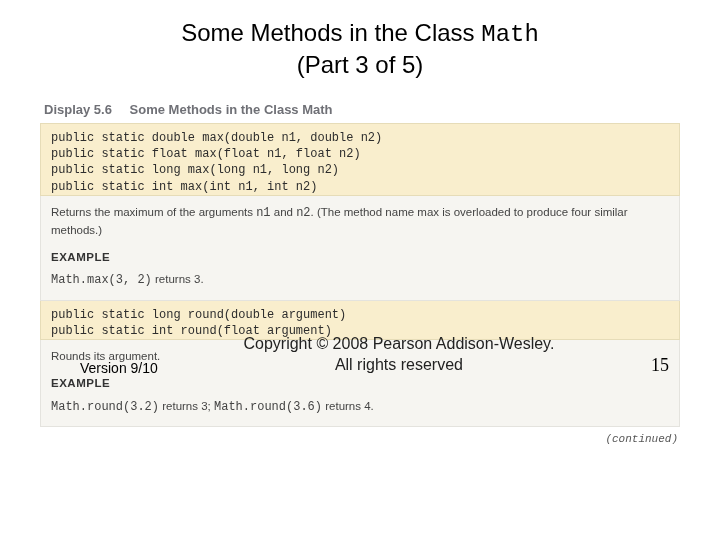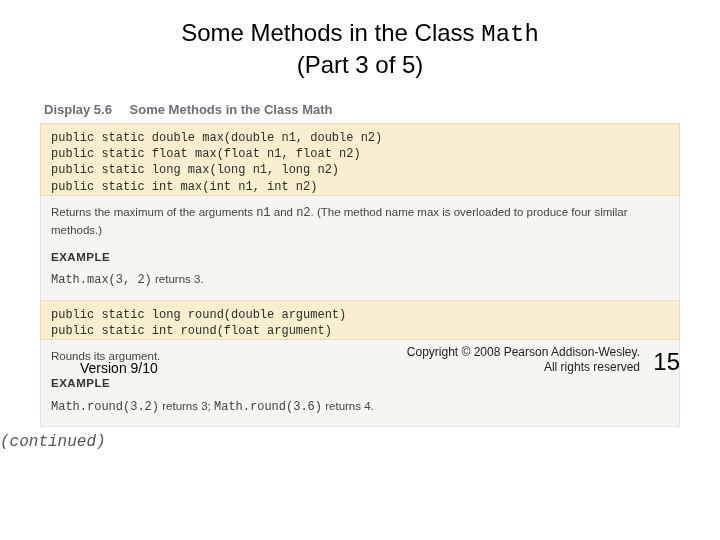--- a/index.html
+++ b/index.html
@@ -70,23 +70,23 @@
     color: #444;
   }
   .descbox .ex-label {
     font-weight: bold;
     letter-spacing: 0.5px;
     margin: 10px 0 6px 0;
     display: block;
     color: #333;
   }
   .continued {
-    text-align: left;
+    text-align: right;
     font-family: "Courier New", Courier, monospace;
-    font-size: 16px;
+    font-size: 11px;
     color: #555;
     margin: 6px 42px 0 0;
     font-style: italic;
   }
   .footer {
     position: absolute;
     left: 0;
     bottom: 16px;
     width: 720px;
     box-sizing: border-box;
@@ -96,33 +96,33 @@
     justify-content: space-between;
     font-size: 14px;
   }
   .footer .version {
     font-family: Arial, sans-serif;
     color: #000;
     margin-left: 40px;
   }
   .footer .copyright {
     font-family: Arial, sans-serif;
-    font-size: 12px;
+    font-size: 16px;
     color: #222;
-    text-align: right;
+    text-align: center;
     line-height: 1.3;
     flex: 1;
     margin-top: 36px;
   }
   .footer .pagenum {
-    font-family: Liberation Sans, sans-serif;
-    font-size: 24px;
+    font-family: Liberation Serif, serif;
+    font-size: 18px;
     color: #000;
     min-width: 40px;
-    text-align: right;
+    text-align: center;
   }
 </style>
 </head>
 <body>
 
 <div class="slide">
 
   <div class="title-block">
     <div>
       <span>Some Methods in the Class </span><span class="mono">Math</span>

